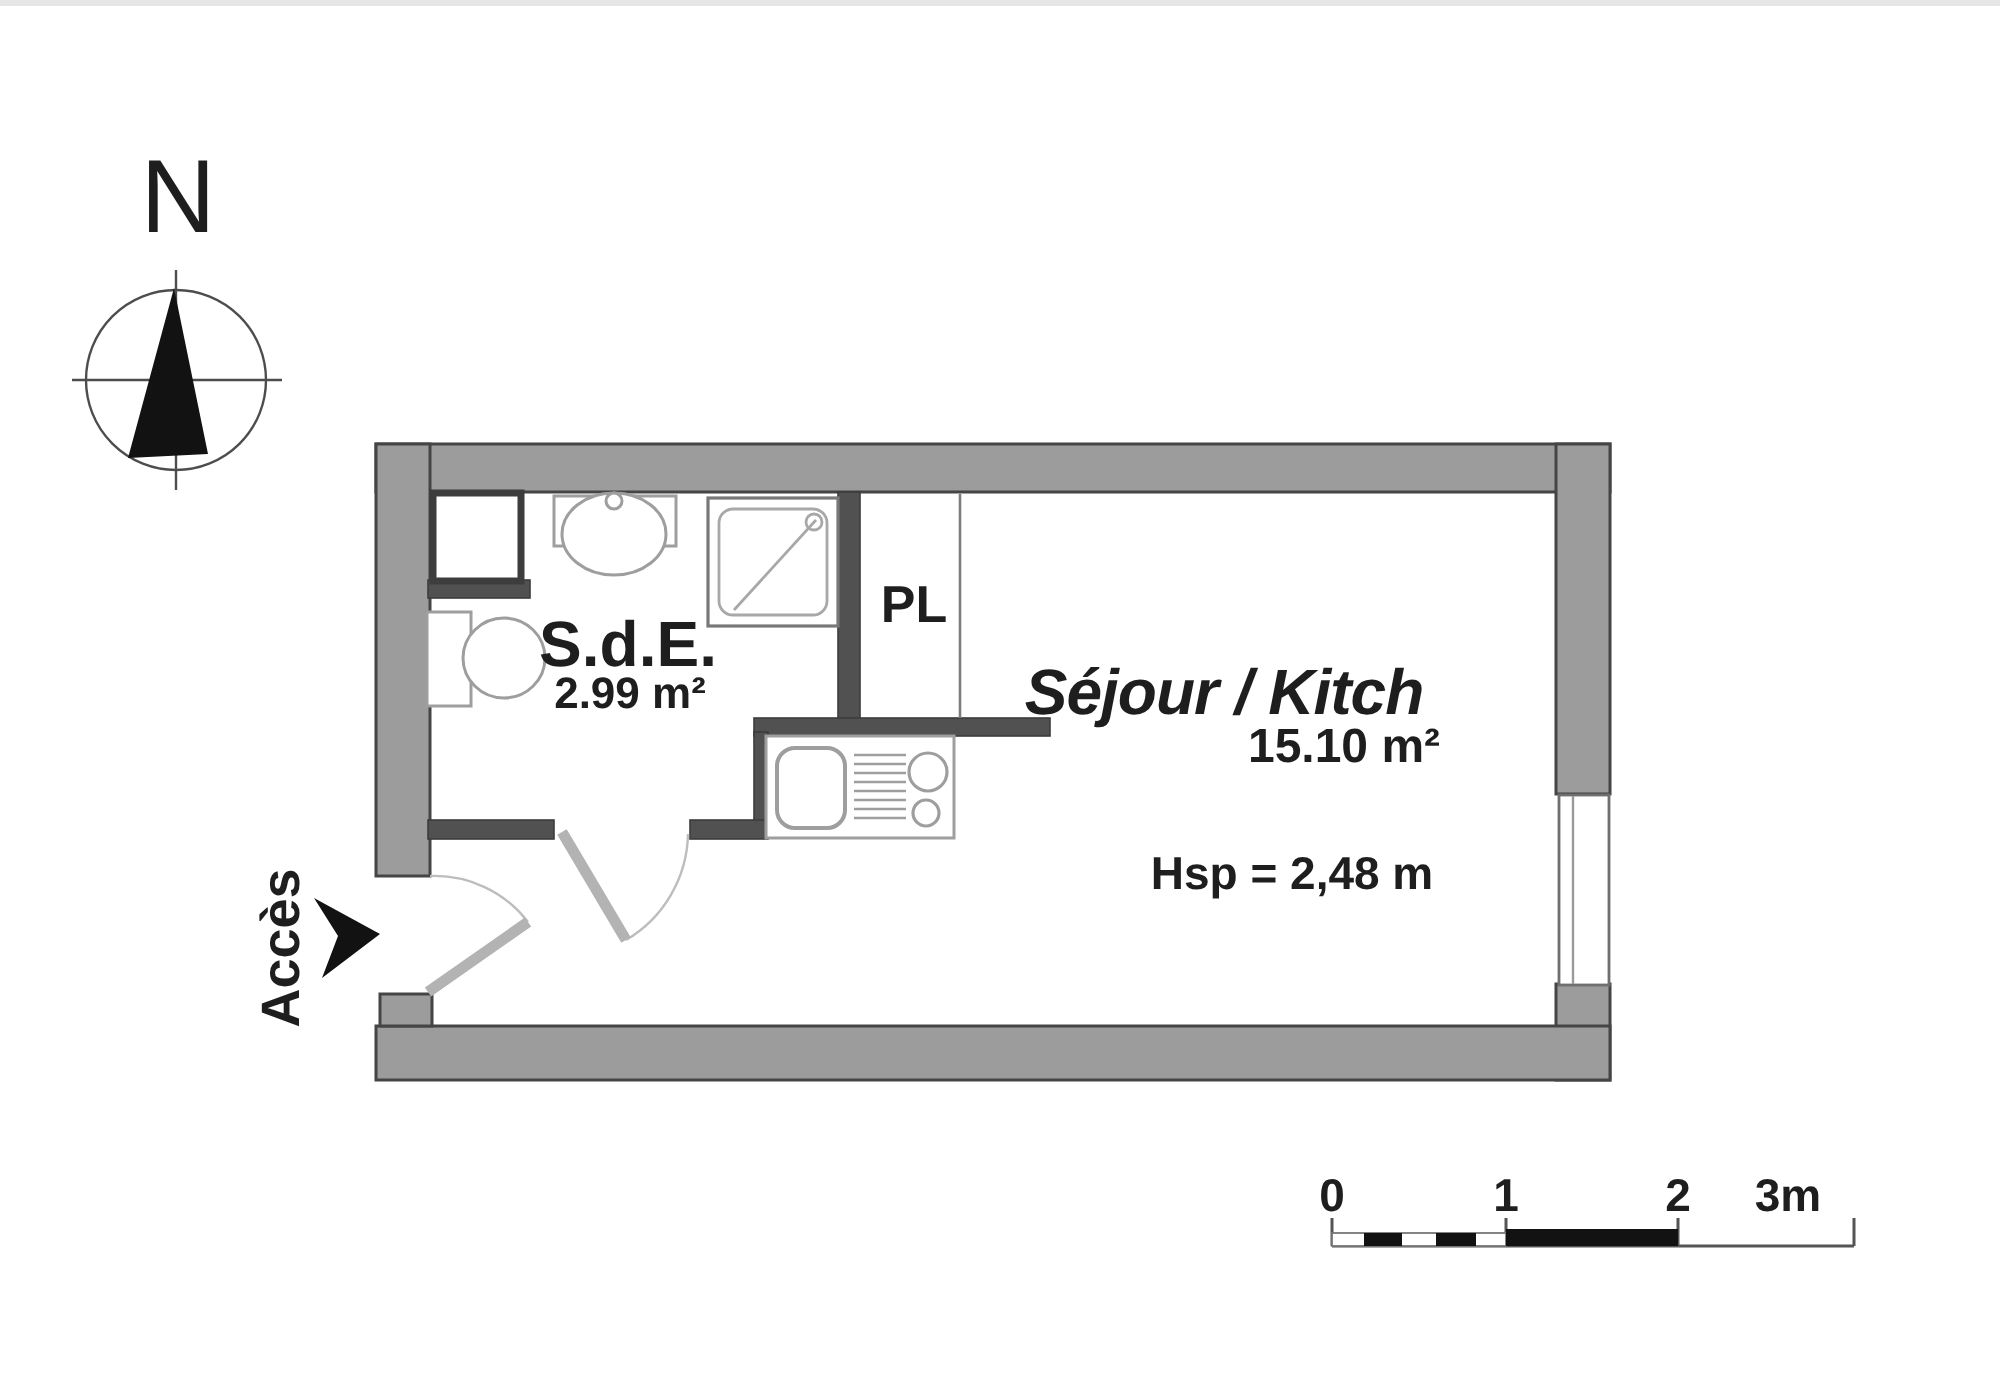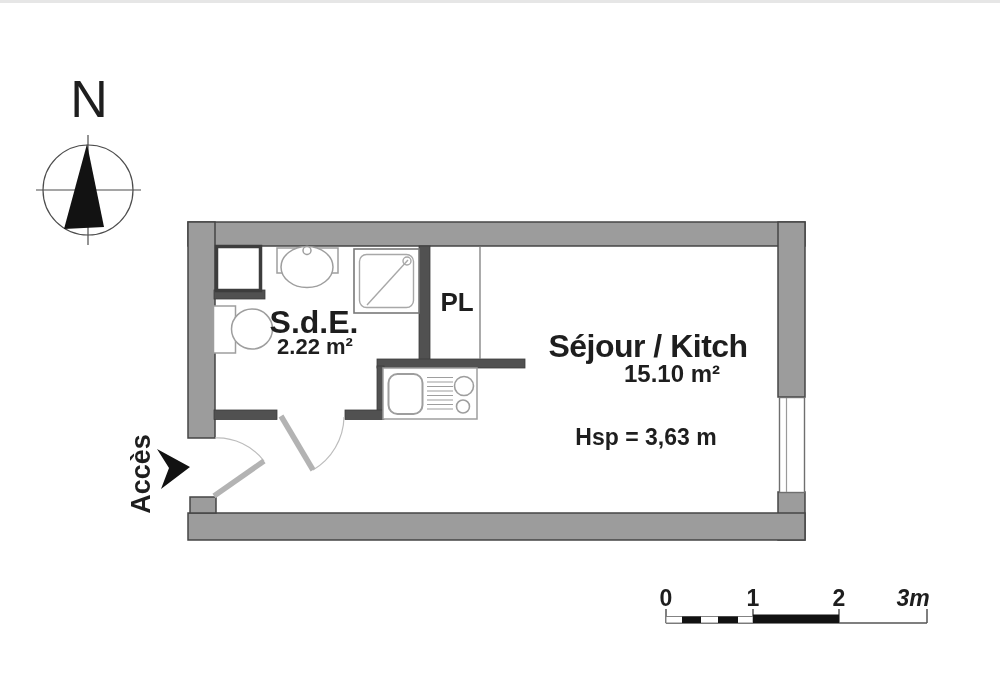--- a/index.html
+++ b/index.html
@@ -112,22 +112,22 @@
       <rect x="666" y="616.5" width="87" height="6.5" fill="#ffffff" stroke="#777" stroke-width=".9"></rect>
       <rect class="dark" x="682" y="616.5" width="19" height="6.5"></rect>
       <rect class="dark" x="718" y="616.5" width="20" height="6.5"></rect>
       <rect class="dark" x="753" y="614.5" width="86" height="8.5"></rect>
     </g>
   </svg>
 
   <div class="lbl lbl-n" style="left:89px;top:99px;">N</div>
   <div class="lbl lbl-acces" style="left:141px;top:474px;">Accès</div>
   <div class="lbl lbl-sde" style="left:314px;top:322px;">S.d.E.</div>
-  <div class="lbl lbl-sde-area" style="left:315px;top:347px;">2.22 m²</div>
+  <div class="lbl lbl-sde-area" style="left:315px;top:347px;">2.99 m²</div>
   <div class="lbl lbl-pl" style="left:457px;top:302px;">PL</div>
-  <div class="lbl lbl-sejour" style="left:648px;top:346px;">Séjour / Kitch</div>
+  <div class="lbl lbl-sejour" style="left:612px;top:346px;font-style:italic;">Séjour / Kitch</div>
   <div class="lbl lbl-sejour-area" style="left:672px;top:374px;">15.10 m²</div>
-  <div class="lbl lbl-hsp" style="left:646px;top:437px;">Hsp = 3,63 m</div>
+  <div class="lbl lbl-hsp" style="left:646px;top:437px;">Hsp = 2,48 m</div>
   <div class="lbl lbl-scale" style="left:666px;top:598px;">0</div>
   <div class="lbl lbl-scale" style="left:753px;top:598px;">1</div>
   <div class="lbl lbl-scale" style="left:839px;top:598px;">2</div>
-  <div class="lbl lbl-scale" style="left:913px;top:598px;font-style:italic;">3m</div>
+  <div class="lbl lbl-scale" style="left:894px;top:598px;">3m</div>
 </div>
 
 </body></html>

